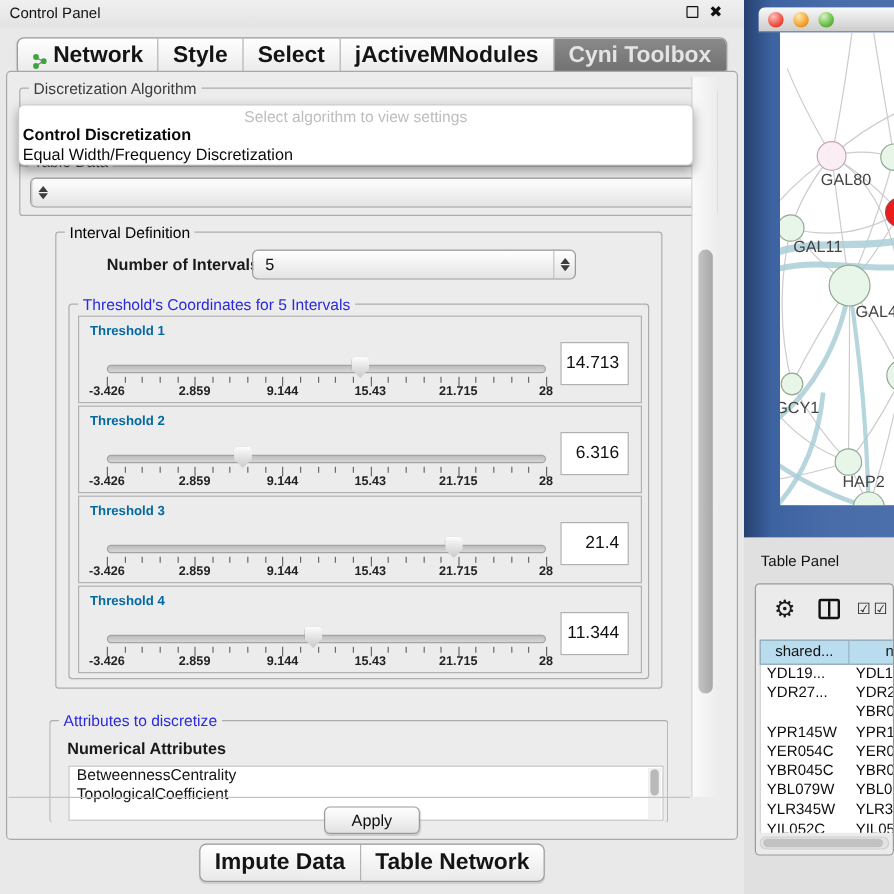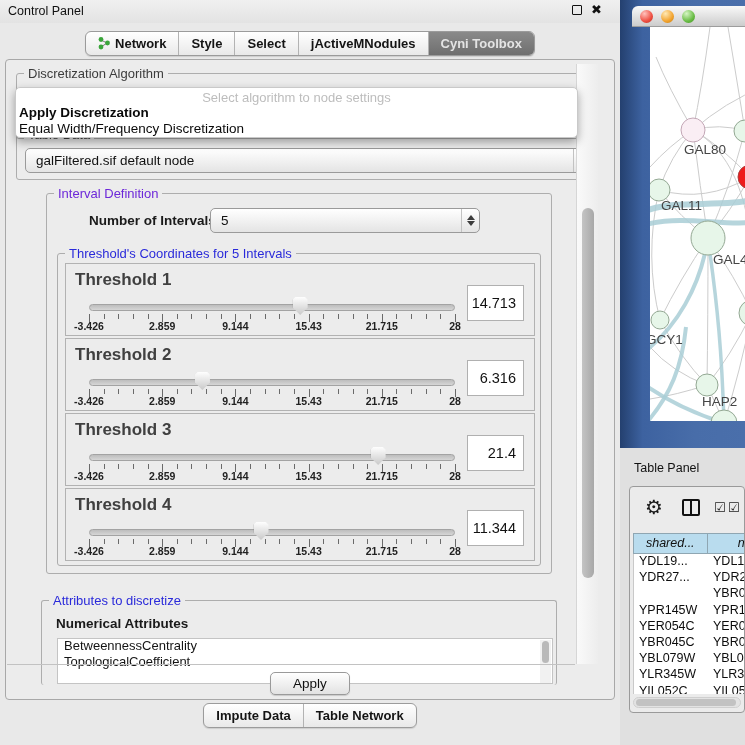--- a/index.html
+++ b/index.html
@@ -10,50 +10,50 @@
   
   .control-panel { position:absolute; left:0; top:0; width:620px; height:745px; background:#e9e9e9; }
   .titlebar { position:absolute; left:0; top:0; width:100%; height:23px; background:linear-gradient(#f0f0f0,#e3e3e3); }
   .titlebar .title { position:absolute; left:8px; top:4px; font-size:12.5px; color:#111; }
   .win-btns { position:absolute; right:18px; top:5px; display:flex; gap:9px; align-items:center; }
   .float-icon { width:10px; height:10px; border:1.8px solid #111; border-radius:1px; }
   .close-icon { font-size:13px; font-weight:bold; color:#111; line-height:10px; }
 
   .tabstrip { position:absolute; top:31px; left:0; width:620px; display:flex; justify-content:center; }
   .seg { display:inline-flex; border:1px solid #9b9b9b; border-radius:6px; overflow:hidden; background:linear-gradient(#ffffff,#e9e9e9); box-shadow:0 1px 1px rgba(0,0,0,.12); }
-  .seg .tab { padding:4px 12px; font-size:13px; font-weight:bold; color:#141414; border-right:1px solid #b3b3b3; display:flex; align-items:flex-start; gap:5px; cursor:default; }
+  .seg .tab { padding:4px 12px; font-size:19px; font-weight:bold; color:#141414; border-right:1px solid #b3b3b3; display:flex; align-items:flex-end; gap:5px; cursor:default; }
   .seg .tab:last-child { border-right:none; }
   .seg .tab.selected { background:linear-gradient(#8a8a8a,#6f6f6f); color:#e4e4e4; border-right-color:#6f6f6f; }
 
   .main-panel { position:absolute; left:5px; top:59px; width:610px; height:641px; border:1px solid #a8a8a8; border-radius:4px; background:#ececec; }
 
   .group { position:absolute; border:1px solid #adadad; border-radius:3px; }
   .group > .glabel { position:absolute; top:-8px; left:7px; background:#ececec; padding:0 4px; font-size:13px; }
   .glabel.gray { color:#3c3c3c; }
-  .glabel.green { color:#6d28d9; }
+  .glabel.green { color:#000000; }
   .glabel.blue { color:#2a2ada; }
 
   
   .combo { position:absolute; height:25px; border:1px solid #9a9a9a; border-radius:5px; background:linear-gradient(#ffffff,#e4e4e4); display:flex; align-items:center; }
   .combo .cv { flex:1; padding-left:10px; font-size:13.5px; color:#111; white-space:nowrap; overflow:hidden; }
   .stepper { width:18px; height:100%; display:flex; flex-direction:column; align-items:center; justify-content:center; gap:1px; border-left:1px solid #c2c2c2; }
   .stepper i { width:0; height:0; border-left:4px solid transparent; border-right:4px solid transparent; }
   .stepper i.up { border-bottom:5px solid #3c3c3c; }
   .stepper i.dn { border-top:5px solid #3c3c3c; }
   .stepper.focused { border-radius:5px; border:2px solid #5f97d5; box-shadow:0 0 4px 2px rgba(95,151,213,.65); background:linear-gradient(#fff,#dfe8f2); }
 
   
   .popup { position:absolute; left:9px; top:27px; width:563px; height:51px; background:#fff; border:1px solid #c9c9c9; border-radius:5px; box-shadow:0 4px 10px rgba(0,0,0,.35); z-index:30; }
   .popup .hint { position:absolute; top:2px; left:0; width:100%; text-align:center; color:#bdbdbd; font-size:13px; }
   .popup .pitem { position:absolute; left:3px; font-size:13.5px; color:#0a0a0a; white-space:nowrap; }
   .popup .pitem.sel { font-weight:bold; }
 
   
   .thr-panel { position:relative; width:470px; height:73px; border:1px solid #b2b2b2; background:#ececec; margin:0 0 2px 7px; }
-  .thr-label { position:absolute; left:9px; top:6px; font-weight:bold; font-size:17px; color:#404040; }
+  .thr-label { position:absolute; left:9px; top:6px; font-weight:bold; font-size:11px; color:#0369a1; }
   .thr-track { position:absolute; left:23px; top:40px; width:366px; height:7px; border-radius:4px; background:linear-gradient(#bdbdbd,#d6d6d6); border:1px solid #a3a3a3; }
   .thr-thumb { position:absolute; top:33px; width:15px; height:18px; background:linear-gradient(#fefefe,#c9c9c9); clip-path:polygon(18% 0,82% 0,100% 15%,100% 58%,50% 100%,0 58%,0 15%); filter:drop-shadow(0 0 1px #777); }
   .ticks { position:absolute; left:23px; top:50px; width:366px; height:9px; }
   .ticks i { position:absolute; top:0; width:1px; background:#6a6a6a; }
   .axis { position:absolute; left:23px; top:56px; width:366px; height:12px; }
   .axis span { position:absolute; transform:translateX(-50%); font-size:10.5px; font-weight:bold; color:#222; white-space:nowrap; }
   .thr-value { position:absolute; left:401px; top:21px; width:57px; height:36px; background:#fff; border:1px solid #b0b0b0; font-size:14.5px; text-align:right; line-height:34px; padding-right:7px; color:#111; }
 
   
   .attr-list { position:absolute; left:15px; top:37px; width:496px; height:46px; background:#fff; border:1px solid #c4c4c4; overflow:hidden; }
@@ -83,21 +83,21 @@
   .tp-section { position:absolute; left:0; top:448px; width:125px; height:297px; background:#e0e0e0; }
   .tp-title { position:absolute; left:14px; top:13px; font-size:12.5px; color:#111; }
   .tp-body { position:absolute; left:9px; top:38px; width:116px; height:227px; border:1px solid #9a9a9a; border-radius:4px; background:#ebebeb; overflow:hidden; }
   .tp-toolbar { position:absolute; left:0; top:0; width:100%; height:44px; }
   .gear-glyph { position:absolute; left:15px; top:8px; font-size:20px; color:#1a1a1a; }
   .col-icon { position:absolute; left:52px; top:12px; width:18px; height:17px; border:2px solid #111; border-radius:2px; }
   .col-icon::after { content:""; position:absolute; left:6px; top:0; width:2px; height:13px; background:#111; }
   .check-glyph { position:absolute; top:13px; font-size:13px; color:#222; }
   .tp-table { position:absolute; left:3px; top:46px; width:150px; }
   .tp-hrow { display:flex; height:21px; }
-  .tp-hcell { background:#b9dcee; border:1px solid #8fa6b2; border-left:none; font-size:12.5px; text-align:center; line-height:19px; color:#111; overflow:hidden; white-space:nowrap;font-style:italic; }
+  .tp-hcell { background:#b9dcee; border:1px solid #8fa6b2; border-left:none; font-size:12.5px; text-align:center; line-height:19px; color:#111; overflow:hidden; white-space:nowrap; }
   .tp-hcell:first-child { border-left:1px solid #8fa6b2; }
   .tp-rows { height:140px; overflow:hidden; background:#fff; border-left:1px solid #c9c9c9; }
   .tp-row { display:flex; height:16.2px; }
   .tp-cell { font-size:12.5px; color:#0d0d0d; white-space:nowrap; overflow:hidden; padding-left:5px; }
   .tp-hscroll { position:absolute; left:3px; top:210px; width:108px; height:11px; background:#e3e3e3; border:1px solid #cfcfcf; border-radius:6px; }
   .tp-hscroll i { position:absolute; left:2px; top:1px; width:100px; height:7px; border-radius:4px; background:#c2c2c2; display:block; }
 </style>
 </head>
 <body>
 
@@ -145,31 +145,30 @@
       <div class="combo" style="left:8px; top:27px; width:567px;">
         <span class="cv"></span>
         <span class="stepper focused" style="height:23px; margin-right:1px;">
             <i class="up"></i>
             <i class="dn"></i>
           </span>
       </div>
     </div>
 
     <div class="popup">
-      <div class="hint">Select algorithm to node settings</div>
+      <div class="hint">Select algorithm to view settings</div>
       <div id="popup-items">
-          <div class="pitem sel" style="top: 17px;">Apply Discretization</div>
+          <div class="pitem sel" style="top: 17px;">Control Discretization</div>
           <div class="pitem" style="top: 33px;">Equal Width/Frequency Discretization</div>
         </div>
     </div>
 
     <div class="group" style="left:10px; top:74px; width:582px; height:46px;">
       <span class="glabel gray">Table Data</span>
       <div class="combo" style="left:8px; top:13px; width:567px;">
-        <span class="cv">galFiltered.sif default node</span>
         <span class="stepper">
             <i class="up"></i>
             <i class="dn"></i>
           </span>
       </div>
     </div>
 
     <div class="group" style="left:40px; top:133px; width:506px; height:381px;">
       <span class="glabel green">Interval Definition</span>
 

